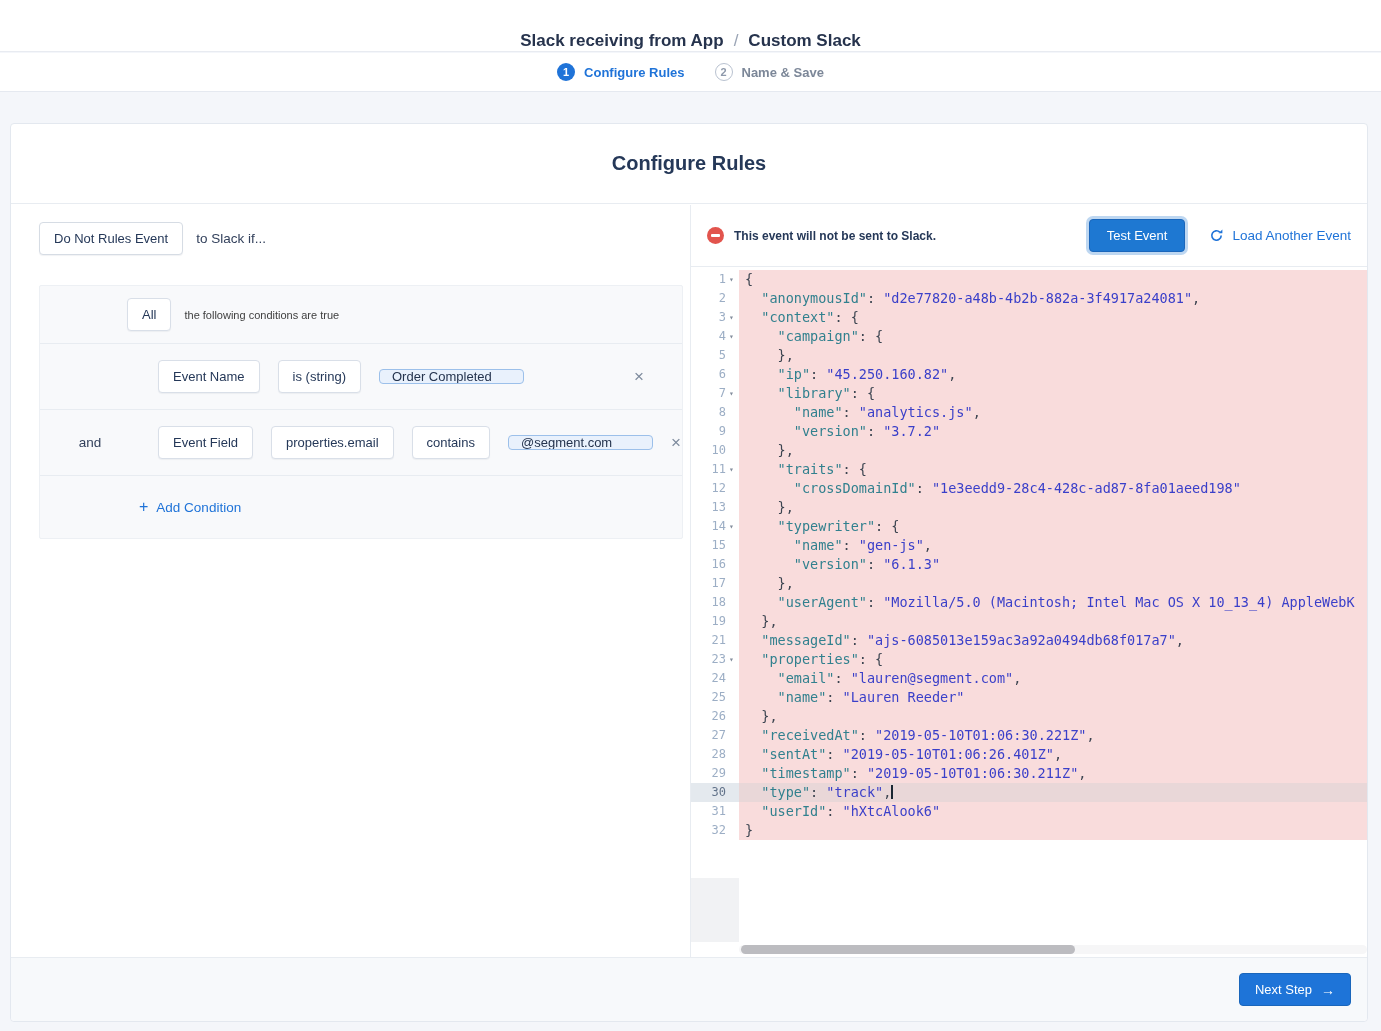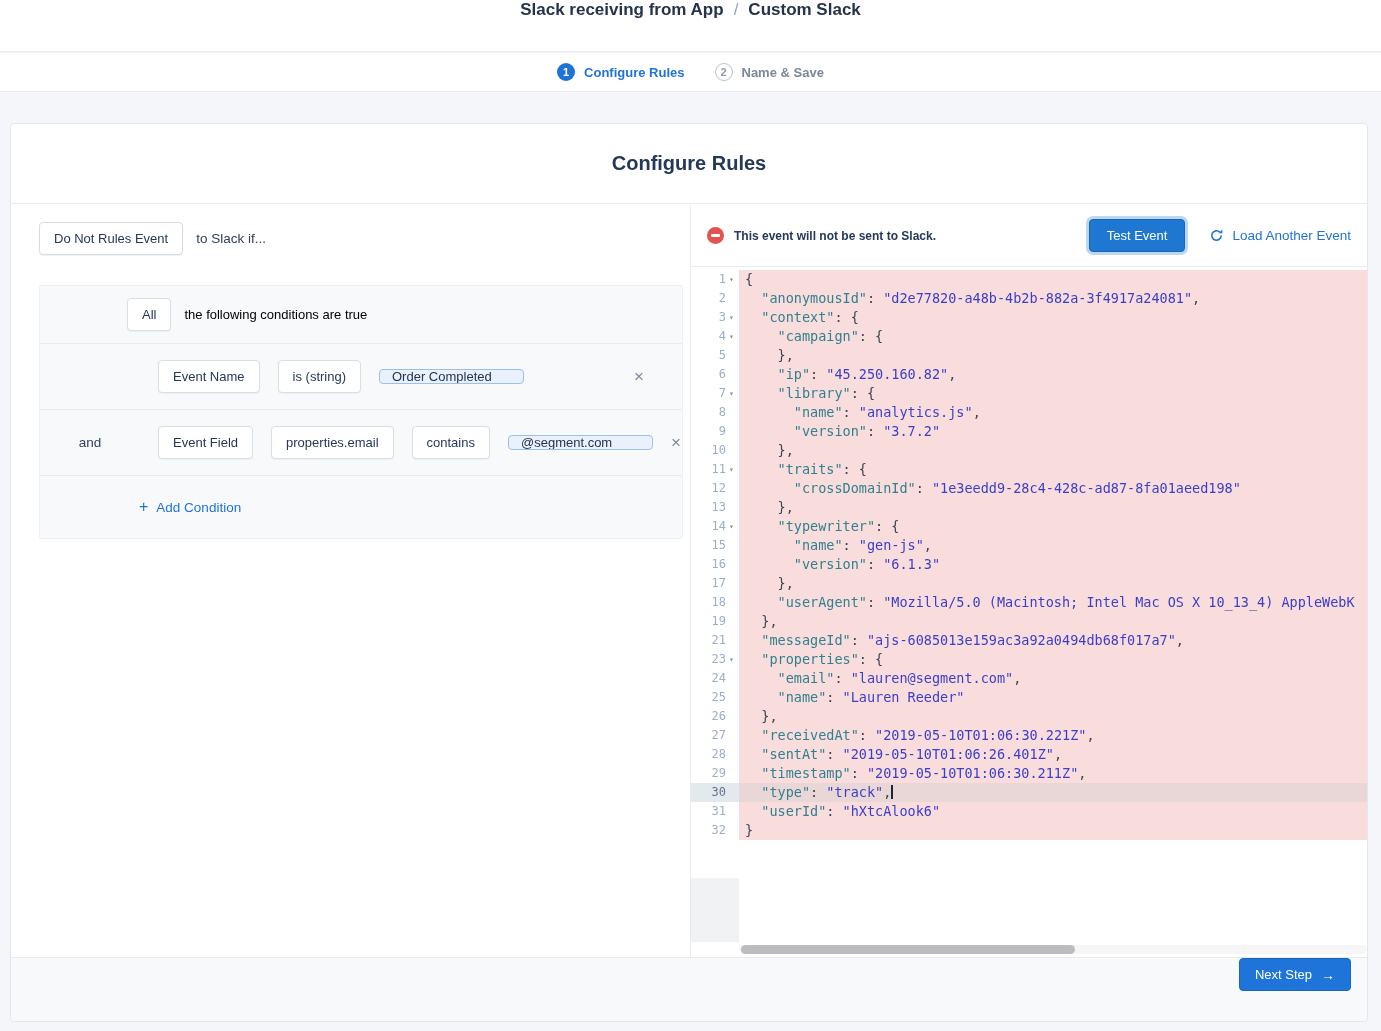--- a/index.html
+++ b/index.html
@@ -2,21 +2,21 @@
 <html><head>
 <meta charset="utf-8">
 <style>
   * { margin:0; padding:0; box-sizing:border-box; }
   html,body { width:1381px; height:1031px; }
   body { font-family:"Liberation Sans", sans-serif; background:#f4f6fa; color:#2a3a55; overflow:hidden; }
   .stage { position:relative; width:1381px; height:1031px; }
 
   
   .app-header { position:absolute; top:0; left:0; right:0; height:52px; background:#fff;
-    border-bottom:1px solid #e8ebf1; display:flex; align-items:flex-start; justify-content:center; }
+    border-bottom:1px solid #e8ebf1; display:flex; align-items:flex-end; justify-content:center; }
   .breadcrumb { display:flex; align-items:center; gap:10px; font-size:17px; font-weight:600; color:#26334d; }
   .breadcrumb .sep { color:#9aa4b5; font-weight:400; }
 
   
   .steps-bar { position:absolute; top:53px; left:0; right:0; height:39px; background:#fff;
     border-bottom:1px solid #e5e9f0; display:flex; align-items:center; justify-content:center; gap:30px; }
   .step { display:flex; align-items:center; gap:9px; font-size:13px; font-weight:600; cursor:default; }
   .step-circle { width:18px; height:18px; border-radius:50%; font-size:11px; display:flex;
     align-items:center; justify-content:center; }
   .step.active { color:#1f73d8; }
@@ -32,21 +32,21 @@
   .panels { position:absolute; top:81px; bottom:64px; left:0; right:0; display:flex; overflow:hidden; }
 
   
   .left-panel { width:680px; flex:none; border-right:1px solid #e8ecf1; background:#fff; }
   .action-row { display:flex; align-items:center; gap:13px; padding:17px 0 0 28px; }
   .btn-white { background:#fff; border:1px solid #d6dce4; border-radius:4px; padding:8px 14px;
     font-size:13px; color:#253858; font-family:inherit; box-shadow:0 1px 1px rgba(16,42,67,0.06); cursor:pointer; }
   .action-suffix { font-size:13.5px; color:#33415c; }
   .cond-group { margin:30px 0 0 28px; width:644px; background:#f8f9fb; border:1px solid #edf0f4; border-radius:2px; }
   .row-head { height:58px; display:flex; align-items:center; border-bottom:1px solid #e8ecf1; padding-left:87px; gap:13px; }
-  .row-head .match-suffix { font-size:13px; color:#000000; }
+  .row-head .match-suffix { font-size:11px; color:#404040; }
   .cond-row { height:66px; display:flex; align-items:center; border-bottom:1px solid #e8ecf1; gap:18px; }
   .conj { width:100px; flex:none; text-align:center; font-size:13.5px; color:#33415c; }
   .chip { background:#fff; border:1px solid #d9dfe8; border-radius:4px; padding:8px 14px; font-size:13px;
     color:#253858; font-family:inherit; box-shadow:0 1px 1px rgba(16,42,67,0.05); cursor:pointer; white-space:nowrap; }
   .input-chip { width:145px; height:15px; background:#e9f1fc; border:1px solid #9cc0ea; border-radius:4px;
     padding:0 12px; font-size:13px; color:#24334e; font-family:inherit; outline:none; }
   .close-x { margin-left:auto; margin-right:38px; background:none; border:none; color:#7e8b9d;
     font-size:17px; line-height:1; cursor:pointer; }
   .row-add { height:62px; display:flex; align-items:center; padding-left:99px; }
   .add-link { display:flex; align-items:center; gap:8px; background:none; border:none; color:#1f73d8;
@@ -80,21 +80,21 @@
   .tk-key { color:#31808e; }
   .tk-str { color:#3a3fc9; }
   .tk-punc { color:#3c4450; }
   .cursor { display:inline-block; width:1.5px; height:14px; background:#1b2733; vertical-align:-2px; }
   .gutter-filler { position:absolute; left:0; width:48px; top:611px; bottom:15px; background:#f1f2f4; }
   .hscroll-track { position:absolute; left:48px; right:0; bottom:3px; height:9px; background:#f6f6f7; border-radius:5px; }
   .hscroll-thumb { position:absolute; left:2px; top:0; width:334px; height:9px; background:#bcbcc0; border-radius:5px; cursor:grab; }
 
   
   .card-footer { position:absolute; bottom:0; left:0; right:0; height:64px; background:#f7f9fb;
-    border-top:1px solid #e8ecf1; border-radius:0 0 4px 4px; display:flex; align-items:flex-start;
+    border-top:1px solid #e8ecf1; border-radius:0 0 4px 4px; display:flex; align-items:center;
     justify-content:flex-end; padding-right:16px; }
   .btn-next { background:#1e74d8; border:1px solid #1a66bb; border-radius:4px; color:#fff; font-size:13px;
     font-weight:500; font-family:inherit; padding:8px 15px; display:flex; align-items:center; gap:9px; cursor:pointer; }
   .btn-next .arrow { font-size:14px; line-height:1; }
 </style>
 </head>
 <body>
 
 <div class="stage">
 

